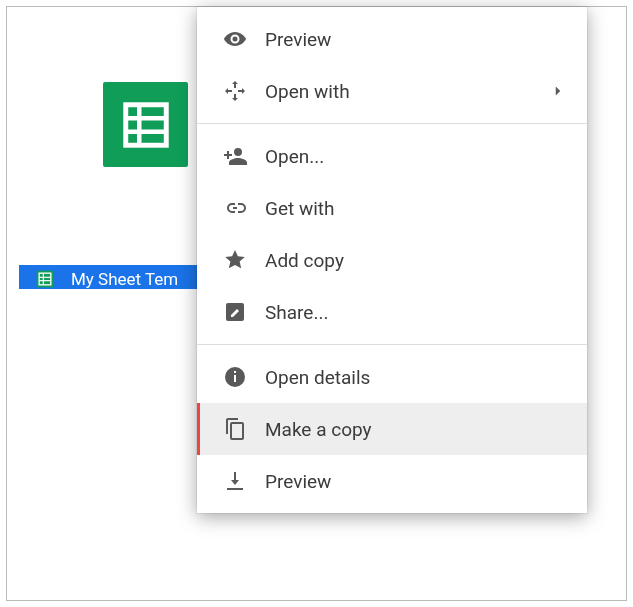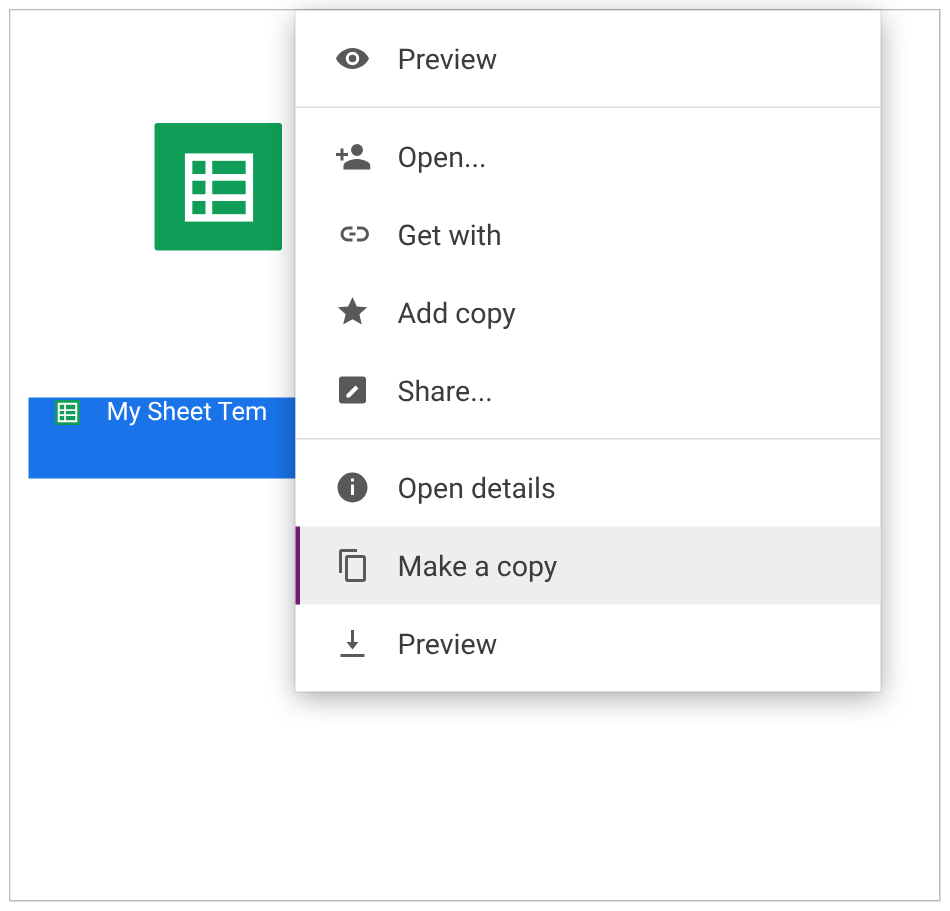--- a/index.html
+++ b/index.html
@@ -32,22 +32,22 @@
     background: #0f9d58;
     display: flex; align-items: center; justify-content: center;
     border-radius: 2px;
   }
   .thumb svg { width: 54px; height: 54px; }
   .file-label {
     position: absolute;
     left: 12px; top: 258px;
     background: #1a73e8;
     color: #fff;
-    height: 54px;
-    display: flex; align-items: flex-start;
+    height: 24px;
+    display: flex; align-items: flex-end;
     gap: 16px;
     padding: 0 18px 0 16px;
     min-width: 178px;
     font-size: 17px;
   }
   .file-label .mini-icon {
     width: 20px; height: 20px; flex: 0 0 20px;
     display: flex; align-items: center; justify-content: center;
   }
 
@@ -75,21 +75,21 @@
     color: #595959;
   }
   .menu-item .icon-slot svg { width: 24px; height: 24px; fill: #595959; }
   .menu-item .label {
     flex: 1;
     font-size: 19px;
     color: #3c3c3c;
   }
   .menu-item.highlight {
     background: #eeeeee;
-    border-left: 3px solid #701a75;
+    border-left: 3px solid #ef4444;
     padding-left: 23px;
   }
   .submenu-chevron {
     width: 18px; height: 18px; fill: #5a5a5a;
   }
   .divider {
     height: 1px; background: #dcdcdc;
     margin: 6px 0;
   }
 </style>
@@ -125,20 +125,31 @@
 
     <div class="menu-item">
       <span class="icon-slot">
         <svg viewBox="0 0 24 24">
               <path d="M12 5C6.5 5 2.2 9 1 12c1.2 3 5.5 7 11 7s9.8-4 11-7c-1.2-3-5.5-7-11-7zm0 11.5A4.5 4.5 0 1 1 12 7.5a4.5 4.5 0 0 1 0 9zm0-7a2.5 2.5 0 1 0 0 5 2.5 2.5 0 0 0 0-5z"></path>
             </svg>
       </span>
       <span class="label">Preview</span>
     </div>
 
+    <div class="menu-item">
+      <span class="icon-slot">
+        <svg viewBox="0 0 24 24">
+              <path d="M12 2l3 3h-2v4h-2V5H9l3-3zm0 20l-3-3h2v-4h2v4h2l-3 3zM2 12l3-3v2h4v2H5v2l-3-3zm20 0l-3 3v-2h-4v-2h4V9l3 3z"></path>
+            </svg>
+      </span>
+      <span class="label">Open with</span>
+      <svg class="submenu-chevron" viewBox="0 0 24 24">
+            <path d="M9 6l6 6-6 6z"></path>
+          </svg>
+    </div>
 
     <div class="divider"></div>
 
     <div class="menu-item">
       <span class="icon-slot">
         <svg viewBox="0 0 24 24">
               <path d="M15 12a4 4 0 1 0-4-4 4 4 0 0 0 4 4zm-9-2V7H4v3H1v2h3v3h2v-3h3v-2H6zm9 4c-3 0-9 1.5-9 4.5V21h18v-2.5c0-3-6-4.5-9-4.5z"></path>
             </svg>
       </span>
       <span class="label">Open...</span>

